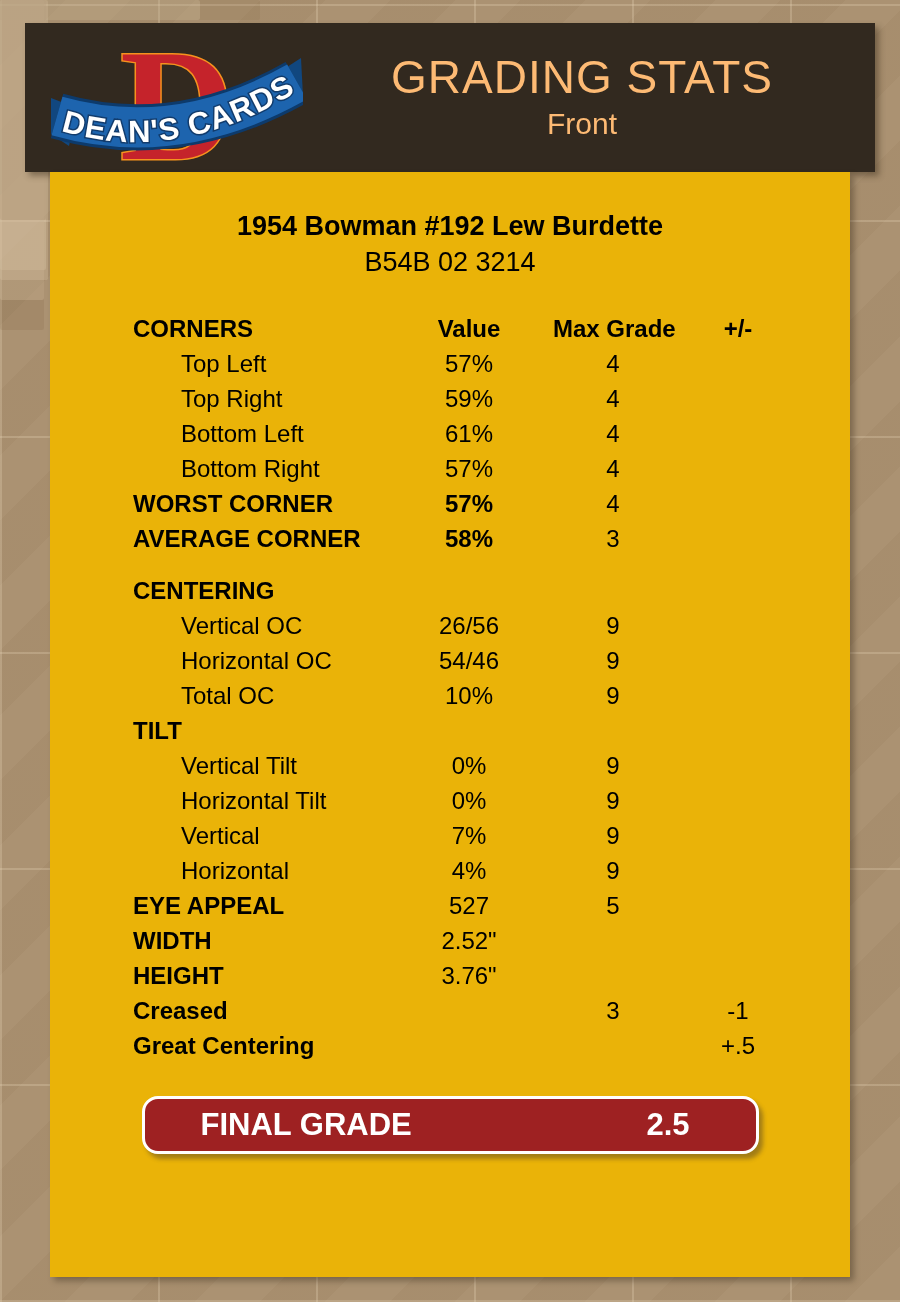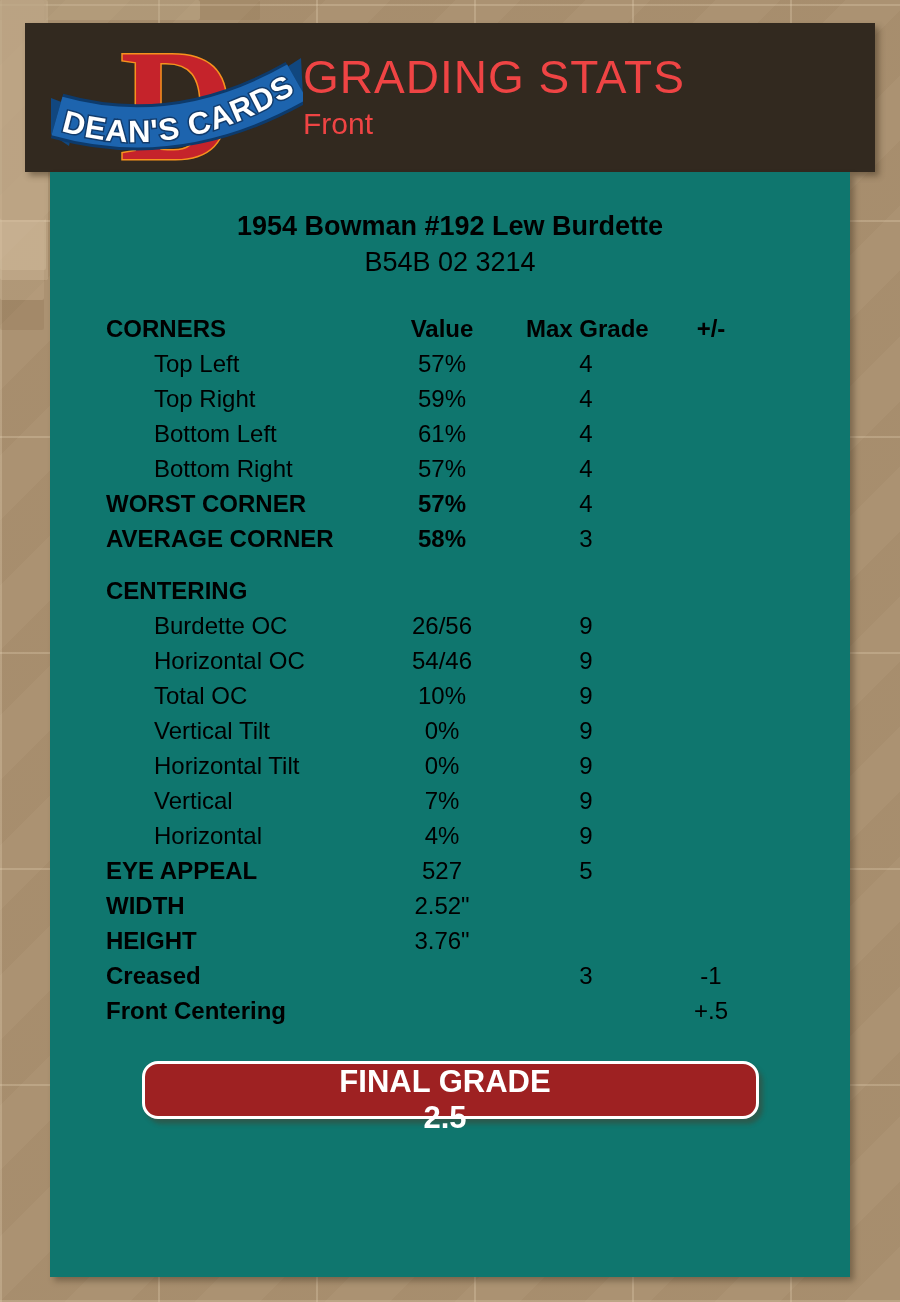--- a/index.html
+++ b/index.html
@@ -27,38 +27,38 @@
   .bp6{left:560;top:1282;width:200px;height:20px;background:rgba(236,218,188,0.20);}
   .bp7{left:0;top:980;width:46px;height:220px;background:rgba(130,100,66,0.14);}
 
   .header-bar{
     position:absolute;left:25px;top:23px;width:850px;height:149px;
     background:#32291f;
     display:flex;align-items:center;
     box-shadow:4px 4px 6px rgba(55,42,25,0.45);
   }
   .logo-wrap{margin-left:26px;width:252px;height:140px;flex:0 0 auto;}
-  .header-titles{flex:1;color:#ef4444;padding-right:14px;}
+  .header-titles{flex:1;text-align:center;color:#fdba74;padding-right:14px;}
   .header-title{font-size:46px;letter-spacing:1px;line-height:52px;}
   .header-subtitle{font-size:30px;line-height:42px;}
 
   .content{
     position:absolute;left:50px;top:172px;width:800px;height:1105px;
-    background:#0f766e;
+    background:#eab308;
     box-shadow:4px 4px 6px rgba(55,42,25,0.40);
   }
   .card-title{
     margin-top:36px;text-align:center;
     font-size:27px;font-weight:bold;color:#000;line-height:36px;
   }
   .card-serial{
     text-align:center;font-size:27px;color:#000;line-height:36px;
   }
 
-  .gtable{margin-top:31px;padding-left:56px;font-size:24px;color:#000;}
+  .gtable{margin-top:31px;padding-left:83px;font-size:24px;color:#000;}
   .trow{
     display:grid;
     grid-template-columns:252px 168px 120px 130px;
     height:35px;align-items:center;
   }
   .trow.gap-before{margin-top:17px;}
   .cell{white-space:nowrap;}
   .cell-label{text-align:left;}
   .cell-value,.cell-max,.cell-pm{text-align:center;}
   .trow.indent .cell-label{padding-left:48px;}
@@ -68,21 +68,21 @@
 
   .final-grade{
     margin:33px auto 0 auto;
     width:489px;height:52px;
     background:#9e2122;
     border:3px solid #ffffff;
     border-radius:16px;
     box-shadow:4px 5px 4px rgba(75,60,40,0.45);
     display:flex;align-items:center;justify-content:space-between;
     padding:0 66px 0 56px;box-sizing:content-box;
-    color:#ffffff;font-weight:bold;font-size:31px;flex-direction:column;
+    color:#ffffff;font-weight:bold;font-size:31px;
   }
 </style>
 </head>
 <body>
 
 <div id="page">
   <div class="bg-grid"></div>
   <div class="bg-patch bp1"></div>
   <div class="bg-patch bp2"></div>
   <div class="bg-patch bp3"></div>
@@ -161,35 +161,41 @@
             <div class="cell cell-max">3</div>
             <div class="cell cell-pm"></div>
           </div>
           <div class="trow bold-label gap-before">
             <div class="cell cell-label">CENTERING</div>
             <div class="cell cell-value"></div>
             <div class="cell cell-max"></div>
             <div class="cell cell-pm"></div>
           </div>
           <div class="trow indent">
-            <div class="cell cell-label">Burdette OC</div>
+            <div class="cell cell-label">Vertical OC</div>
             <div class="cell cell-value">26/56</div>
             <div class="cell cell-max">9</div>
             <div class="cell cell-pm"></div>
           </div>
           <div class="trow indent">
             <div class="cell cell-label">Horizontal OC</div>
             <div class="cell cell-value">54/46</div>
             <div class="cell cell-max">9</div>
             <div class="cell cell-pm"></div>
           </div>
           <div class="trow indent">
             <div class="cell cell-label">Total OC</div>
             <div class="cell cell-value">10%</div>
             <div class="cell cell-max">9</div>
+            <div class="cell cell-pm"></div>
+          </div>
+          <div class="trow bold-label">
+            <div class="cell cell-label">TILT</div>
+            <div class="cell cell-value"></div>
+            <div class="cell cell-max"></div>
             <div class="cell cell-pm"></div>
           </div>
           <div class="trow indent">
             <div class="cell cell-label">Vertical Tilt</div>
             <div class="cell cell-value">0%</div>
             <div class="cell cell-max">9</div>
             <div class="cell cell-pm"></div>
           </div>
           <div class="trow indent">
             <div class="cell cell-label">Horizontal Tilt</div>
@@ -227,21 +233,21 @@
             <div class="cell cell-max"></div>
             <div class="cell cell-pm"></div>
           </div>
           <div class="trow bold-label">
             <div class="cell cell-label">Creased</div>
             <div class="cell cell-value"></div>
             <div class="cell cell-max">3</div>
             <div class="cell cell-pm">-1</div>
           </div>
           <div class="trow bold-label">
-            <div class="cell cell-label">Front Centering</div>
+            <div class="cell cell-label">Great Centering</div>
             <div class="cell cell-value"></div>
             <div class="cell cell-max"></div>
             <div class="cell cell-pm">+.5</div>
           </div>
         </div>
     </div>
 
     <div class="final-grade">
       <span>FINAL GRADE</span>
       <span>2.5</span>

